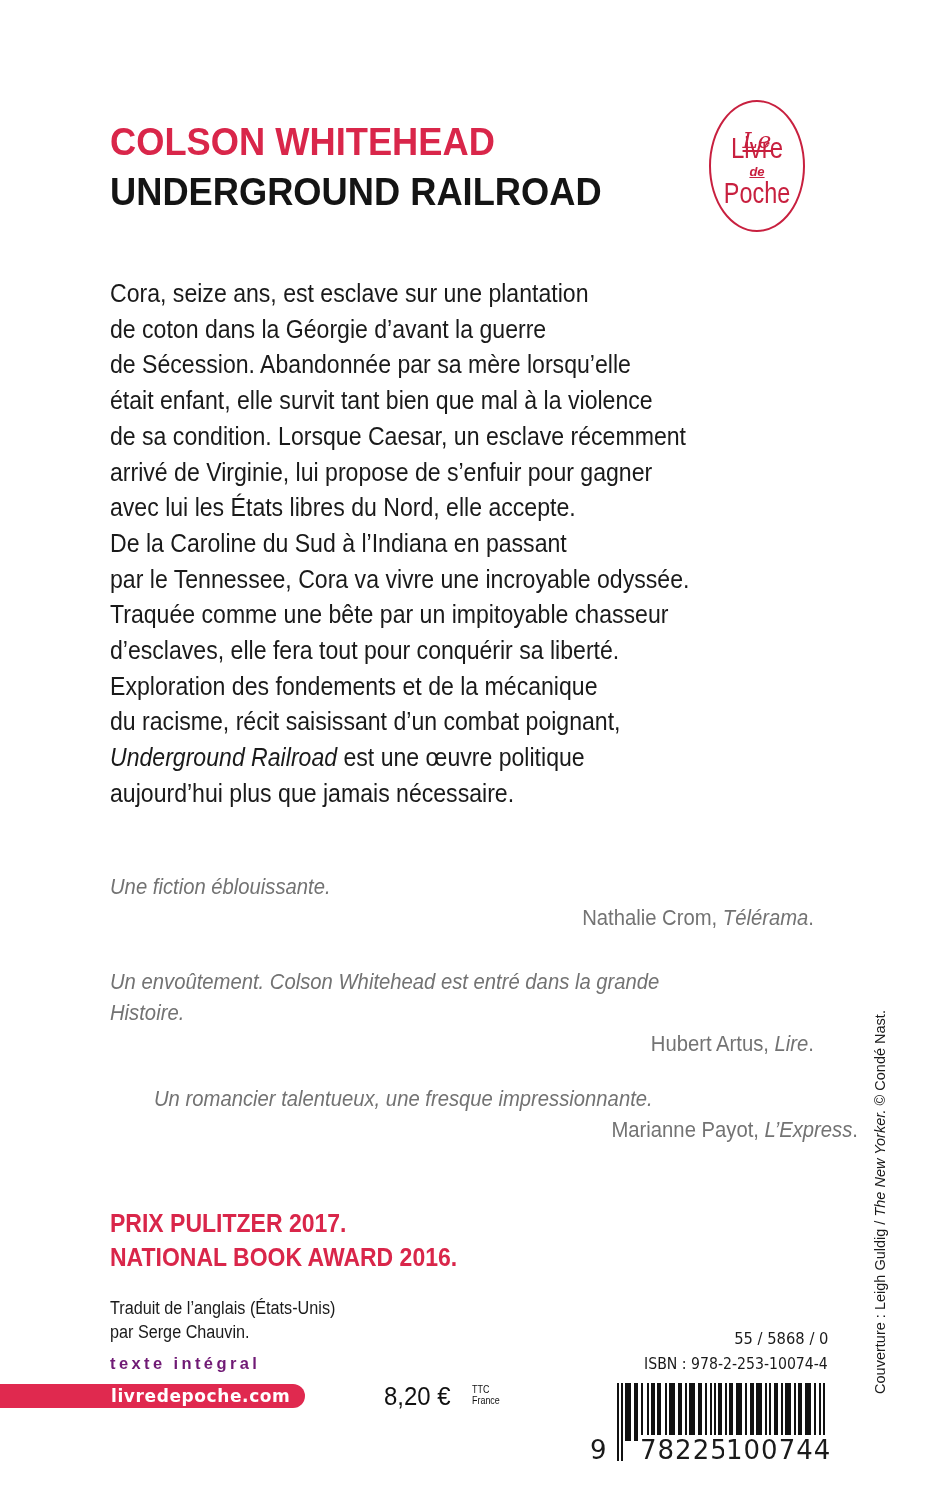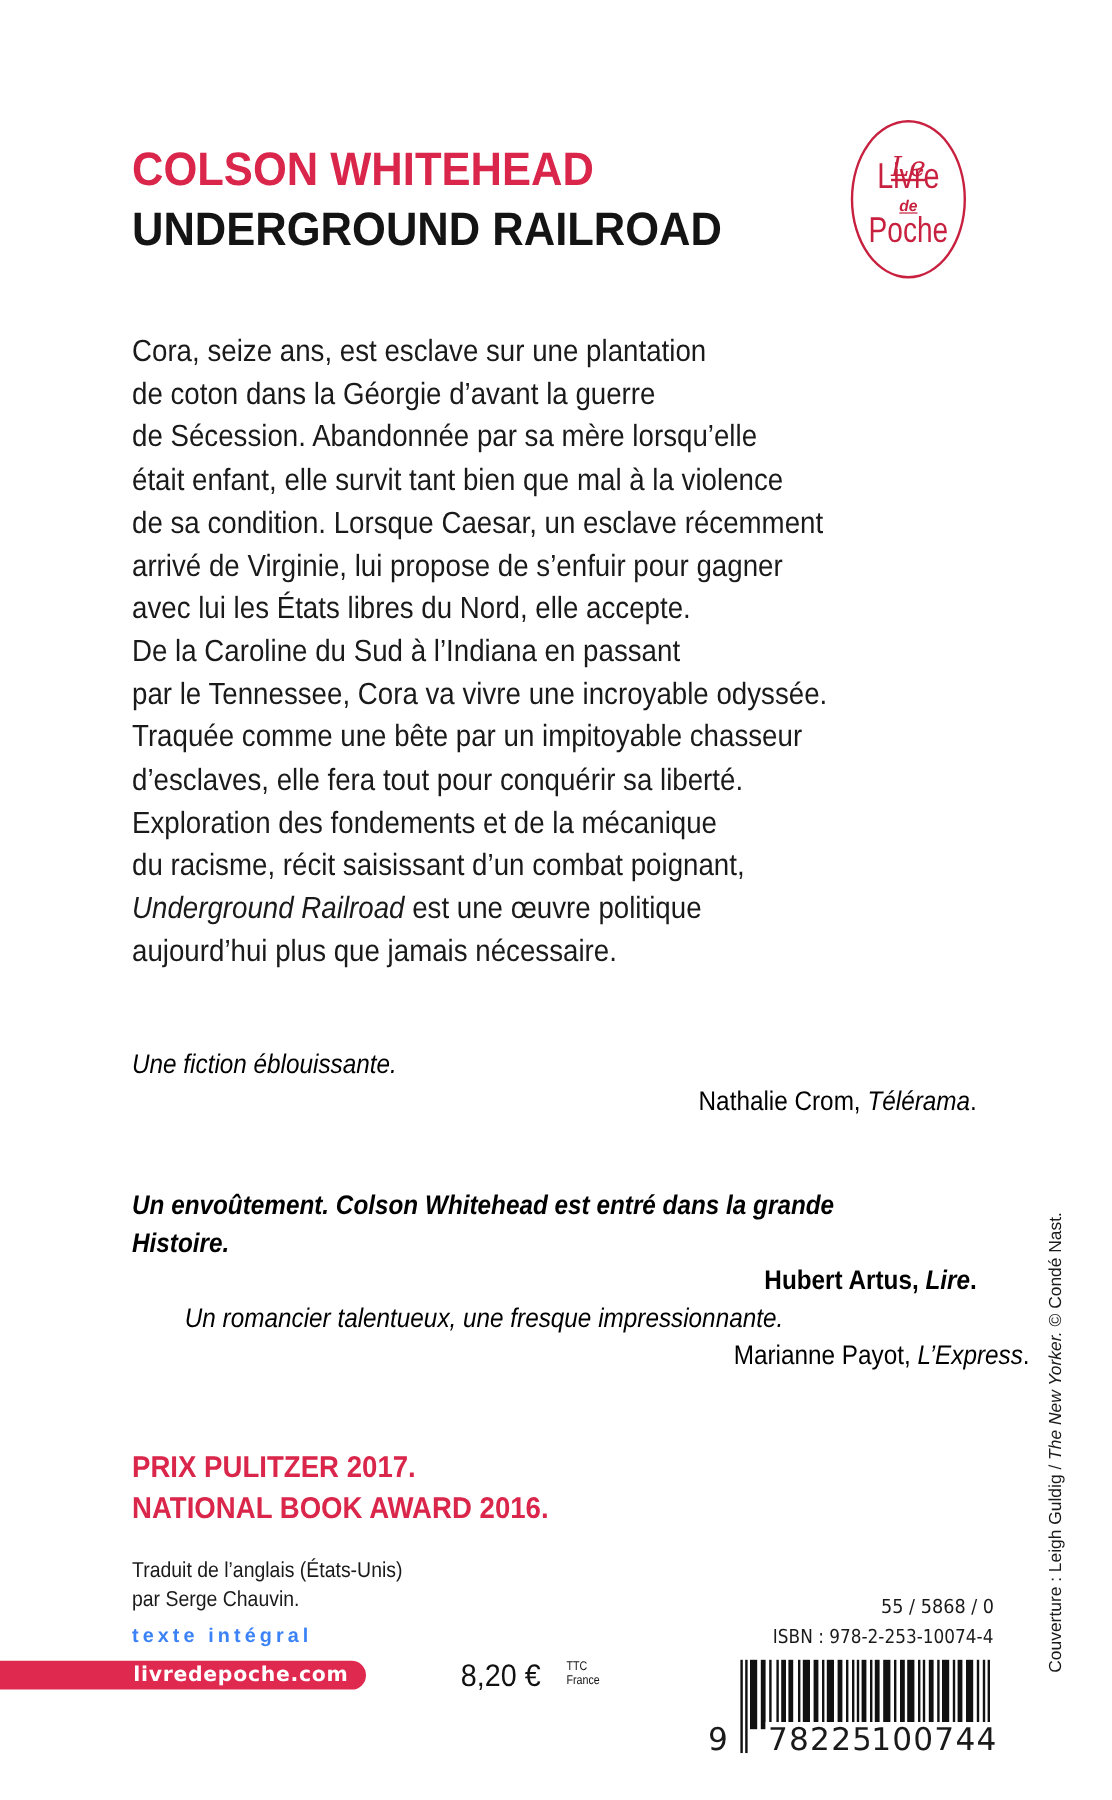--- a/index.html
+++ b/index.html
@@ -35,21 +35,21 @@
       font-family: "Liberation Sans", sans-serif; font-size: 25.5px; line-height: 35.7px;
       color: #1a1a1a; transform: scaleX(0.905); transform-origin: left top;
       white-space: nowrap;
     }
     .synopsis .line { display: block; }
     .synopsis em { font-style: italic; }
 
     .quote {
       position: absolute; left: 110px; width: 704px;
       font-family: "Liberation Sans", sans-serif; font-size: 22.5px; line-height: 31px;
-      color: #000000;
+      color: #737373;
     }
     .quote .text { font-style: italic; display: block; transform: scaleX(0.9); transform-origin: left top; white-space: nowrap; }
     .quote .attr { display: block; text-align: right; transform: scaleX(0.9); transform-origin: right top; white-space: nowrap; }
     .quote .attr em { font-style: italic; }
 
     .awards {
       position: absolute; left: 110px; top: 1206px;
       font-family: "Liberation Sans", sans-serif; font-weight: bold; font-size: 25px; line-height: 34px;
       color: #d9264a; transform: scaleX(0.92); transform-origin: left top; white-space: nowrap;
     }
@@ -58,21 +58,21 @@
     .translation {
       position: absolute; left: 110px; top: 1296px;
       font-family: "Liberation Sans", sans-serif; font-size: 18px; line-height: 24px;
       color: #1a1a1a; transform: scaleX(0.9); transform-origin: left top; white-space: nowrap;
     }
     .translation span { display: block; }
 
     .integral {
       position: absolute; left: 110px; top: 1352px;
       font-family: "Liberation Sans", sans-serif; font-weight: bold; font-size: 16.5px;
-      letter-spacing: 3.4px; color: #3b82f6; line-height: 22px;
+      letter-spacing: 3.4px; color: #701a75; line-height: 22px;
     }
 
     .site-bar {
       position: absolute; left: 0; top: 1384px; width: 305px; height: 24px;
       background: #e0294f; border-radius: 0 12px 12px 0;
     }
     .site-bar .url {
       position: absolute; left: 111px; top: 1px;
       font-family: "DejaVu Sans", sans-serif; font-weight: bold; font-size: 17px; line-height: 22px;
       color: #ffffff; letter-spacing: 0.6px;
@@ -146,21 +146,21 @@
     <span class="line">du racisme, récit saisissant d’un combat poignant,</span>
     <span class="line"><em>Underground Railroad</em><span> est une œuvre politique</span></span>
     <span class="line">aujourd’hui plus que jamais nécessaire.</span>
   </div>
 
   <div class="quote" style="top: 871px;">
     <span class="text">Une fiction éblouissante.</span>
     <span class="attr"><span>Nathalie Crom, </span><em>Télérama</em><span>.</span></span>
   </div>
 
-  <div class="quote" style="top: 989px; font-weight: bold;">
+  <div class="quote" style="top: 966px;">
     <span class="text">Un envoûtement. Colson Whitehead est entré dans la grande</span>
     <span class="text">Histoire.</span>
     <span class="attr"><span>Hubert Artus, </span><em>Lire</em><span>.</span></span>
   </div>
 
   <div class="quote" style="top: 1083px; margin-left: 44px;">
     <span class="text">Un romancier talentueux, une fresque impressionnante.</span>
     <span class="attr"><span>Marianne Payot, </span><em>L’Express</em><span>.</span></span>
   </div>
 

